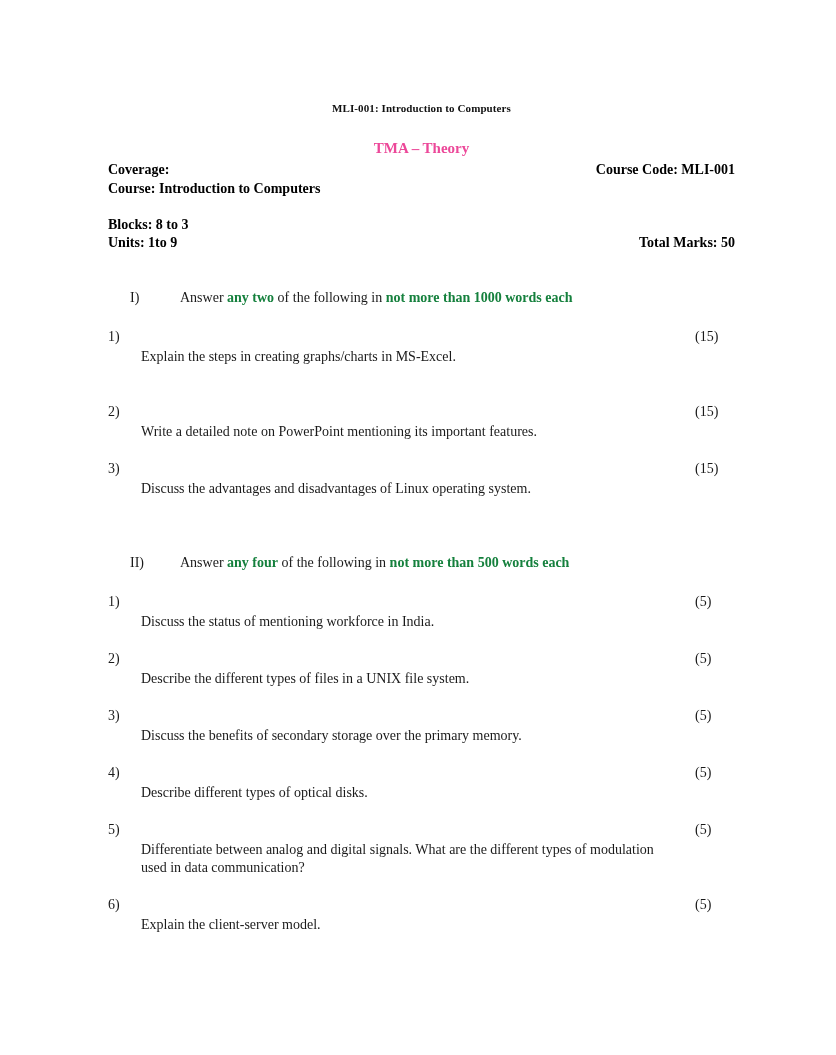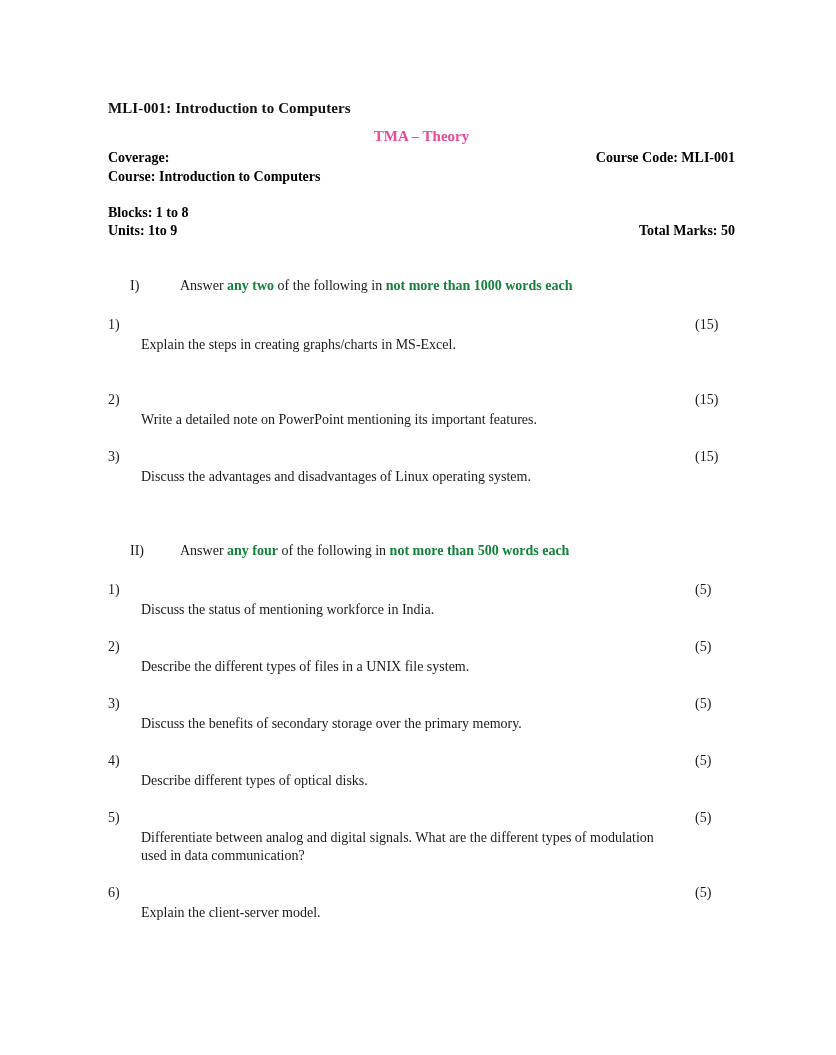--- a/index.html
+++ b/index.html
@@ -12,26 +12,26 @@
     overflow: hidden;
   }
   .page {
     width: 836px;
     height: 1055px;
     padding: 97px 101px 0 108px;
     background: #ffffff;
   }
   
   .doc-title {
-    text-align: left;
+    text-align: center;
     font-weight: bold;
     color: #111111;
-    font-size: 15px;
+    font-size: 11px;
     line-height: 22px;
-    margin-bottom: 8px;
+    margin-bottom: 20px;
     letter-spacing: 0.1px;
   }
   .doc-subtitle {
     text-align: center;
     font-weight: bold;
     color: #ec4899;
     font-size: 15px;
     line-height: 19px;
     margin-bottom: 2px;
   }
@@ -80,21 +80,21 @@
 
   <div class="hrow">
     <span>Coverage:</span>
     <span>Course Code: MLI-001</span>
   </div>
   <div class="hrow">
     <span>Course: Introduction to Computers</span>
   </div>
 
   <div class="hrow hrow-blocks">
-    <span>Blocks: 1 to 8</span>
+    <span>Blocks: 8 to 3</span>
   </div>
   <div class="hrow hrow-units">
     <span>Units: 1to 9</span>
     <span>Total Marks: 50</span>
   </div>
 
   <div class="sec-head sec-head-1">
     <span class="sec-numeral">I)</span>
     <span class="sec-instr"><span>Answer </span><b>any two</b><span> of the following in </span><b>not more than 1000 words each</b></span>
   </div>

